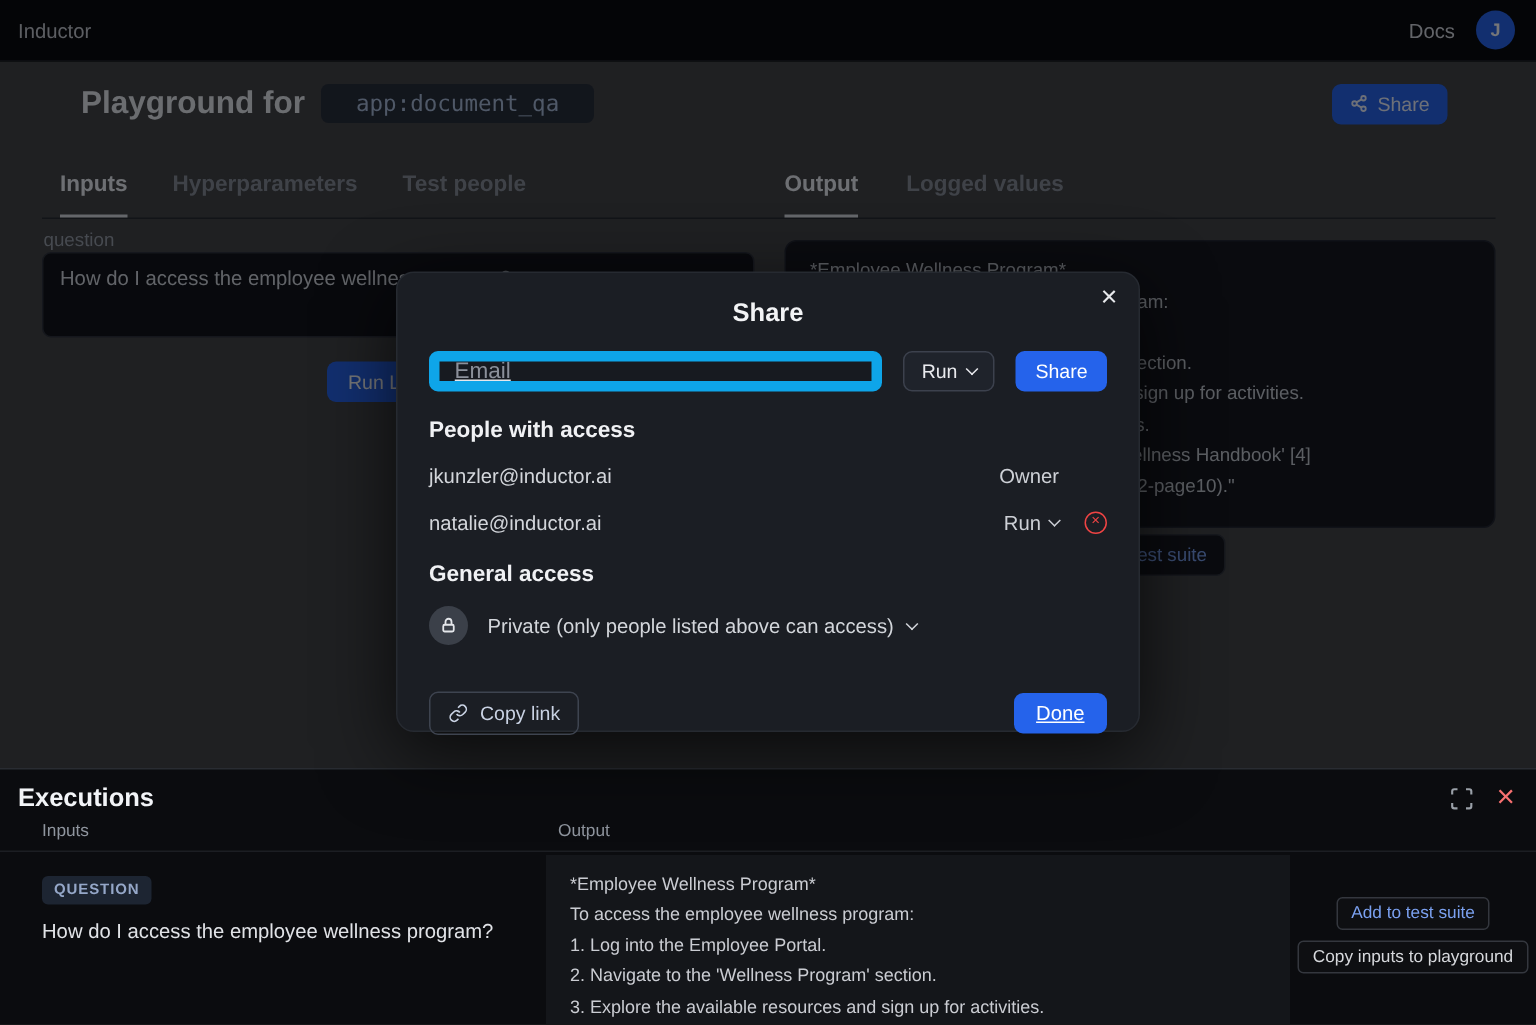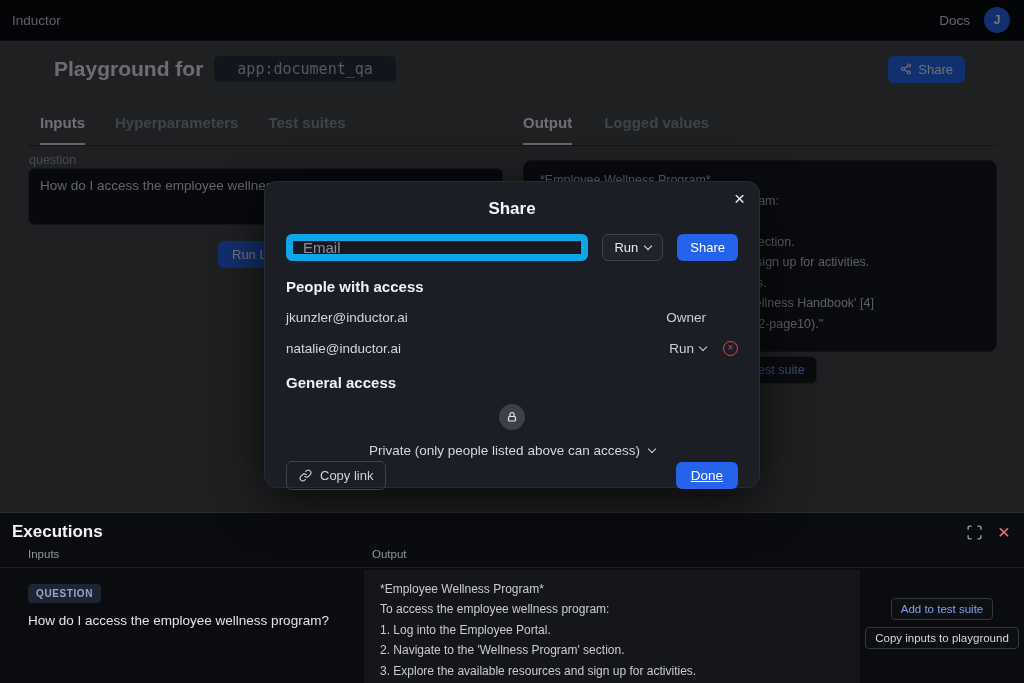--- a/index.html
+++ b/index.html
@@ -95,25 +95,25 @@
                      color:#fff; font-size:13px; cursor:pointer; }
   .sect-h { margin-top:17px; font-size:15px; font-weight:700; color:#f0f1f4; }
   .person { display:flex; align-items:center; margin-top:13px; height:18px; }
   .p-email { flex:1; font-size:13.5px; color:#d3d6db; }
   .p-role { display:flex; align-items:center; justify-content:flex-end; gap:6px; min-width:60px;
             font-size:13.5px; color:#cdd0d6; }
   .p-role.clickable { cursor:pointer; }
   .p-icon-slot { width:32px; display:flex; justify-content:flex-end; }
   .remove-icon { width:15px; height:15px; border:1.5px solid #ef4444; border-radius:50%; color:#ef4444;
                  font-size:10px; line-height:12px; display:flex; align-items:center; justify-content:center; cursor:pointer; }
-  .lock-row { margin-top:13px; display:flex; align-items:center; gap:13px; cursor:pointer;flex-direction:column; }
+  .lock-row { margin-top:13px; display:flex; align-items:center; gap:13px; cursor:pointer; }
   .lock-circle { width:26px; height:26px; border-radius:50%; background:#3b4049; display:flex;
                  align-items:center; justify-content:center; }
   .ga-text { font-size:13.5px; color:#d3d6db; display:flex; align-items:center; gap:9px; }
-  .modal-footer { margin-top:3px; display:flex; align-items:center; justify-content:space-between; }
+  .modal-footer { margin-top:31px; display:flex; align-items:center; justify-content:space-between; }
   .copy-link-btn { display:flex; align-items:center; gap:8px; padding:6px 12px; background:transparent;
                    border:1px solid #3e4450; border-radius:6px; color:#c9d2e3; font-size:13px; cursor:pointer; }
   .done-btn { padding:6px 15px; background:#2563eb; border:none; border-radius:6px; color:#fff;
               font-size:13.5px; cursor:pointer;text-decoration:underline; }
   .chev { display:inline-block; width:6px; height:6px; border-right:1.5px solid currentColor;
           border-bottom:1.5px solid currentColor; transform:rotate(45deg); margin-top:-3px; }
 </style>
 </head>
 <body>
 
@@ -140,21 +140,21 @@
         </svg>
       </span>
       <span>Share</span>
     </button>
   </div>
 
   <div class="tabs-line"></div>
   <div class="tabs-left">
     <span class="tab active">Inputs</span>
     <span class="tab">Hyperparameters</span>
-    <span class="tab">Test suites</span>
+    <span class="tab">Test people</span>
   </div>
   <div class="tabs-right">
     <span class="tab active">Output</span>
     <span class="tab">Logged values</span>
   </div>
 
   <div class="q-label">question</div>
   <textarea class="q-textarea" style="">How do I access the employee wellness program?</textarea>
   <button class="run-btn">Run LLM program</button>
 

